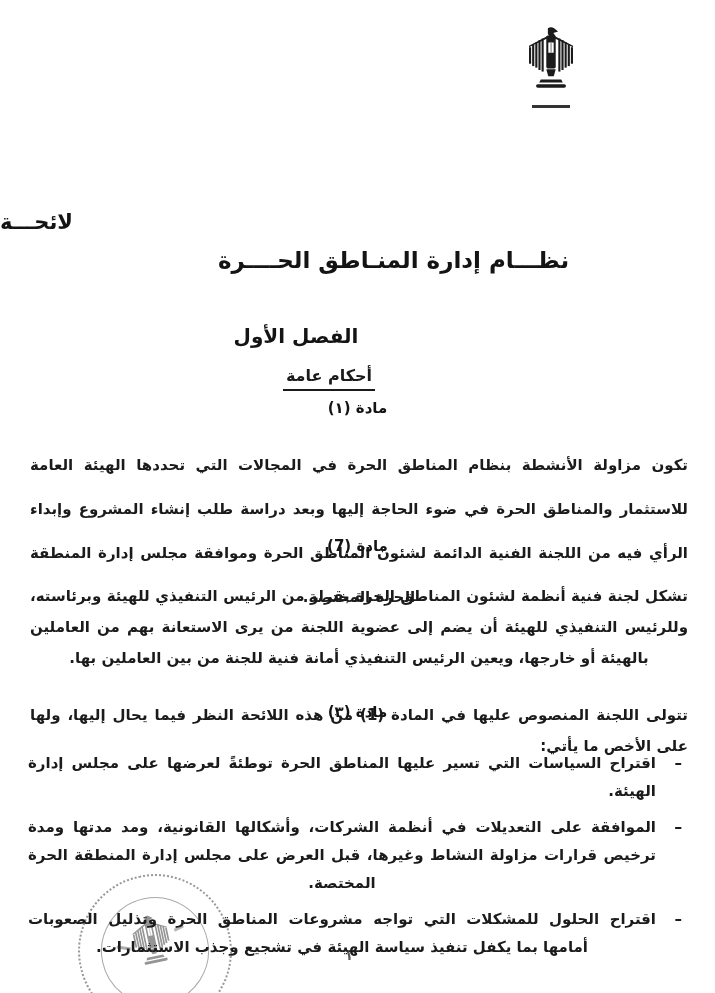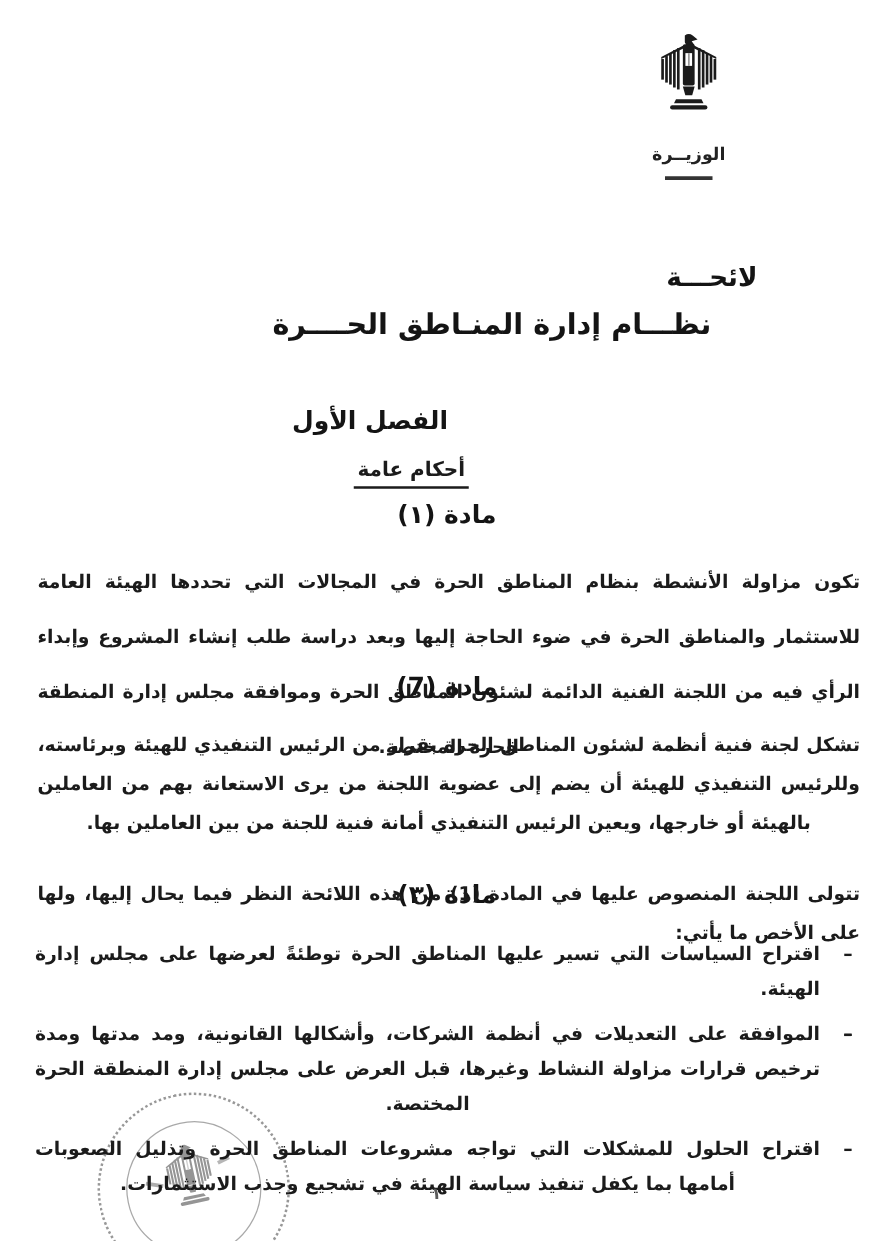--- a/index.html
+++ b/index.html
@@ -24,41 +24,41 @@
   }
   .minister-title{
     margin:20px 0 0 0; font-size:14px; font-weight:bold; color:#222;
   }
   .minister-rule{
     width:38px;height:2.5px;background:#333;margin:9px auto 0 auto;
   }
   
   .doc-title-1{
     position:absolute; top:210px; left:0; width:606px;
-    text-align:right; font-size:21px; font-weight:bold; color:#141414;
+    text-align:left; font-size:21px; font-weight:bold; color:#141414;
   }
   .doc-title-2{
     position:absolute; top:247px; left:0; width:715px;
     text-align:center; font-size:23px; font-weight:bold; color:#141414;padding-left:36px;
   }
   .chapter-title{
     position:absolute; top:324px; left:0; width:592px;
     text-align:center; font-size:20px; font-weight:bold; color:#141414;
   }
   .chapter-subtitle{
     position:absolute; top:366px; left:0; width:658px; text-align:center;
   }
   .chapter-subtitle span{
     display:inline-block; font-size:16px; font-weight:bold;
     border-bottom:2.5px solid #1b1b1b; padding:0 3px 4px 3px;
   }
   
   .article-heading{
     position:absolute; left:0; width:715px; text-align:center;
-    font-size:20px; font-weight:bold; color:#141414;
+    font-size:15px; font-weight:bold; color:#141414;
   }
   .article-body{
     position:absolute; right:27px; width:658px;
     font-size:15px; font-weight:bold; line-height:44px;
     text-align:justify; color:#1b1b1b;
   }
   .center-last{ text-align-last:center; }
   #art1-heading{top:399px;}
   #art1-body{top:428px;}
   #art2-heading{top:537px;}
@@ -142,21 +142,20 @@
       <path d="M19 68 h26 l2 4 h-30 z"></path>
       <rect x="13" y="74" width="38" height="4.5" rx="2.2"></rect>
     </g>
   </symbol>
 </svg>
 
 <div class="letterhead">
   <svg class="emblem">
       <use href="#eagle-sym"></use>
     </svg>
-  <p class="minister-title">الوزيــرة</p>
   <div class="minister-rule"></div>
 </div>
 
 <div class="doc-title-1">لائحـــة</div>
 <div class="doc-title-2">نظـــام إدارة المنـاطق الحــــرة</div>
 
 <div class="chapter-title">الفصل الأول</div>
 <div class="chapter-subtitle">
   <span>أحكام عامة</span>
 </div>

